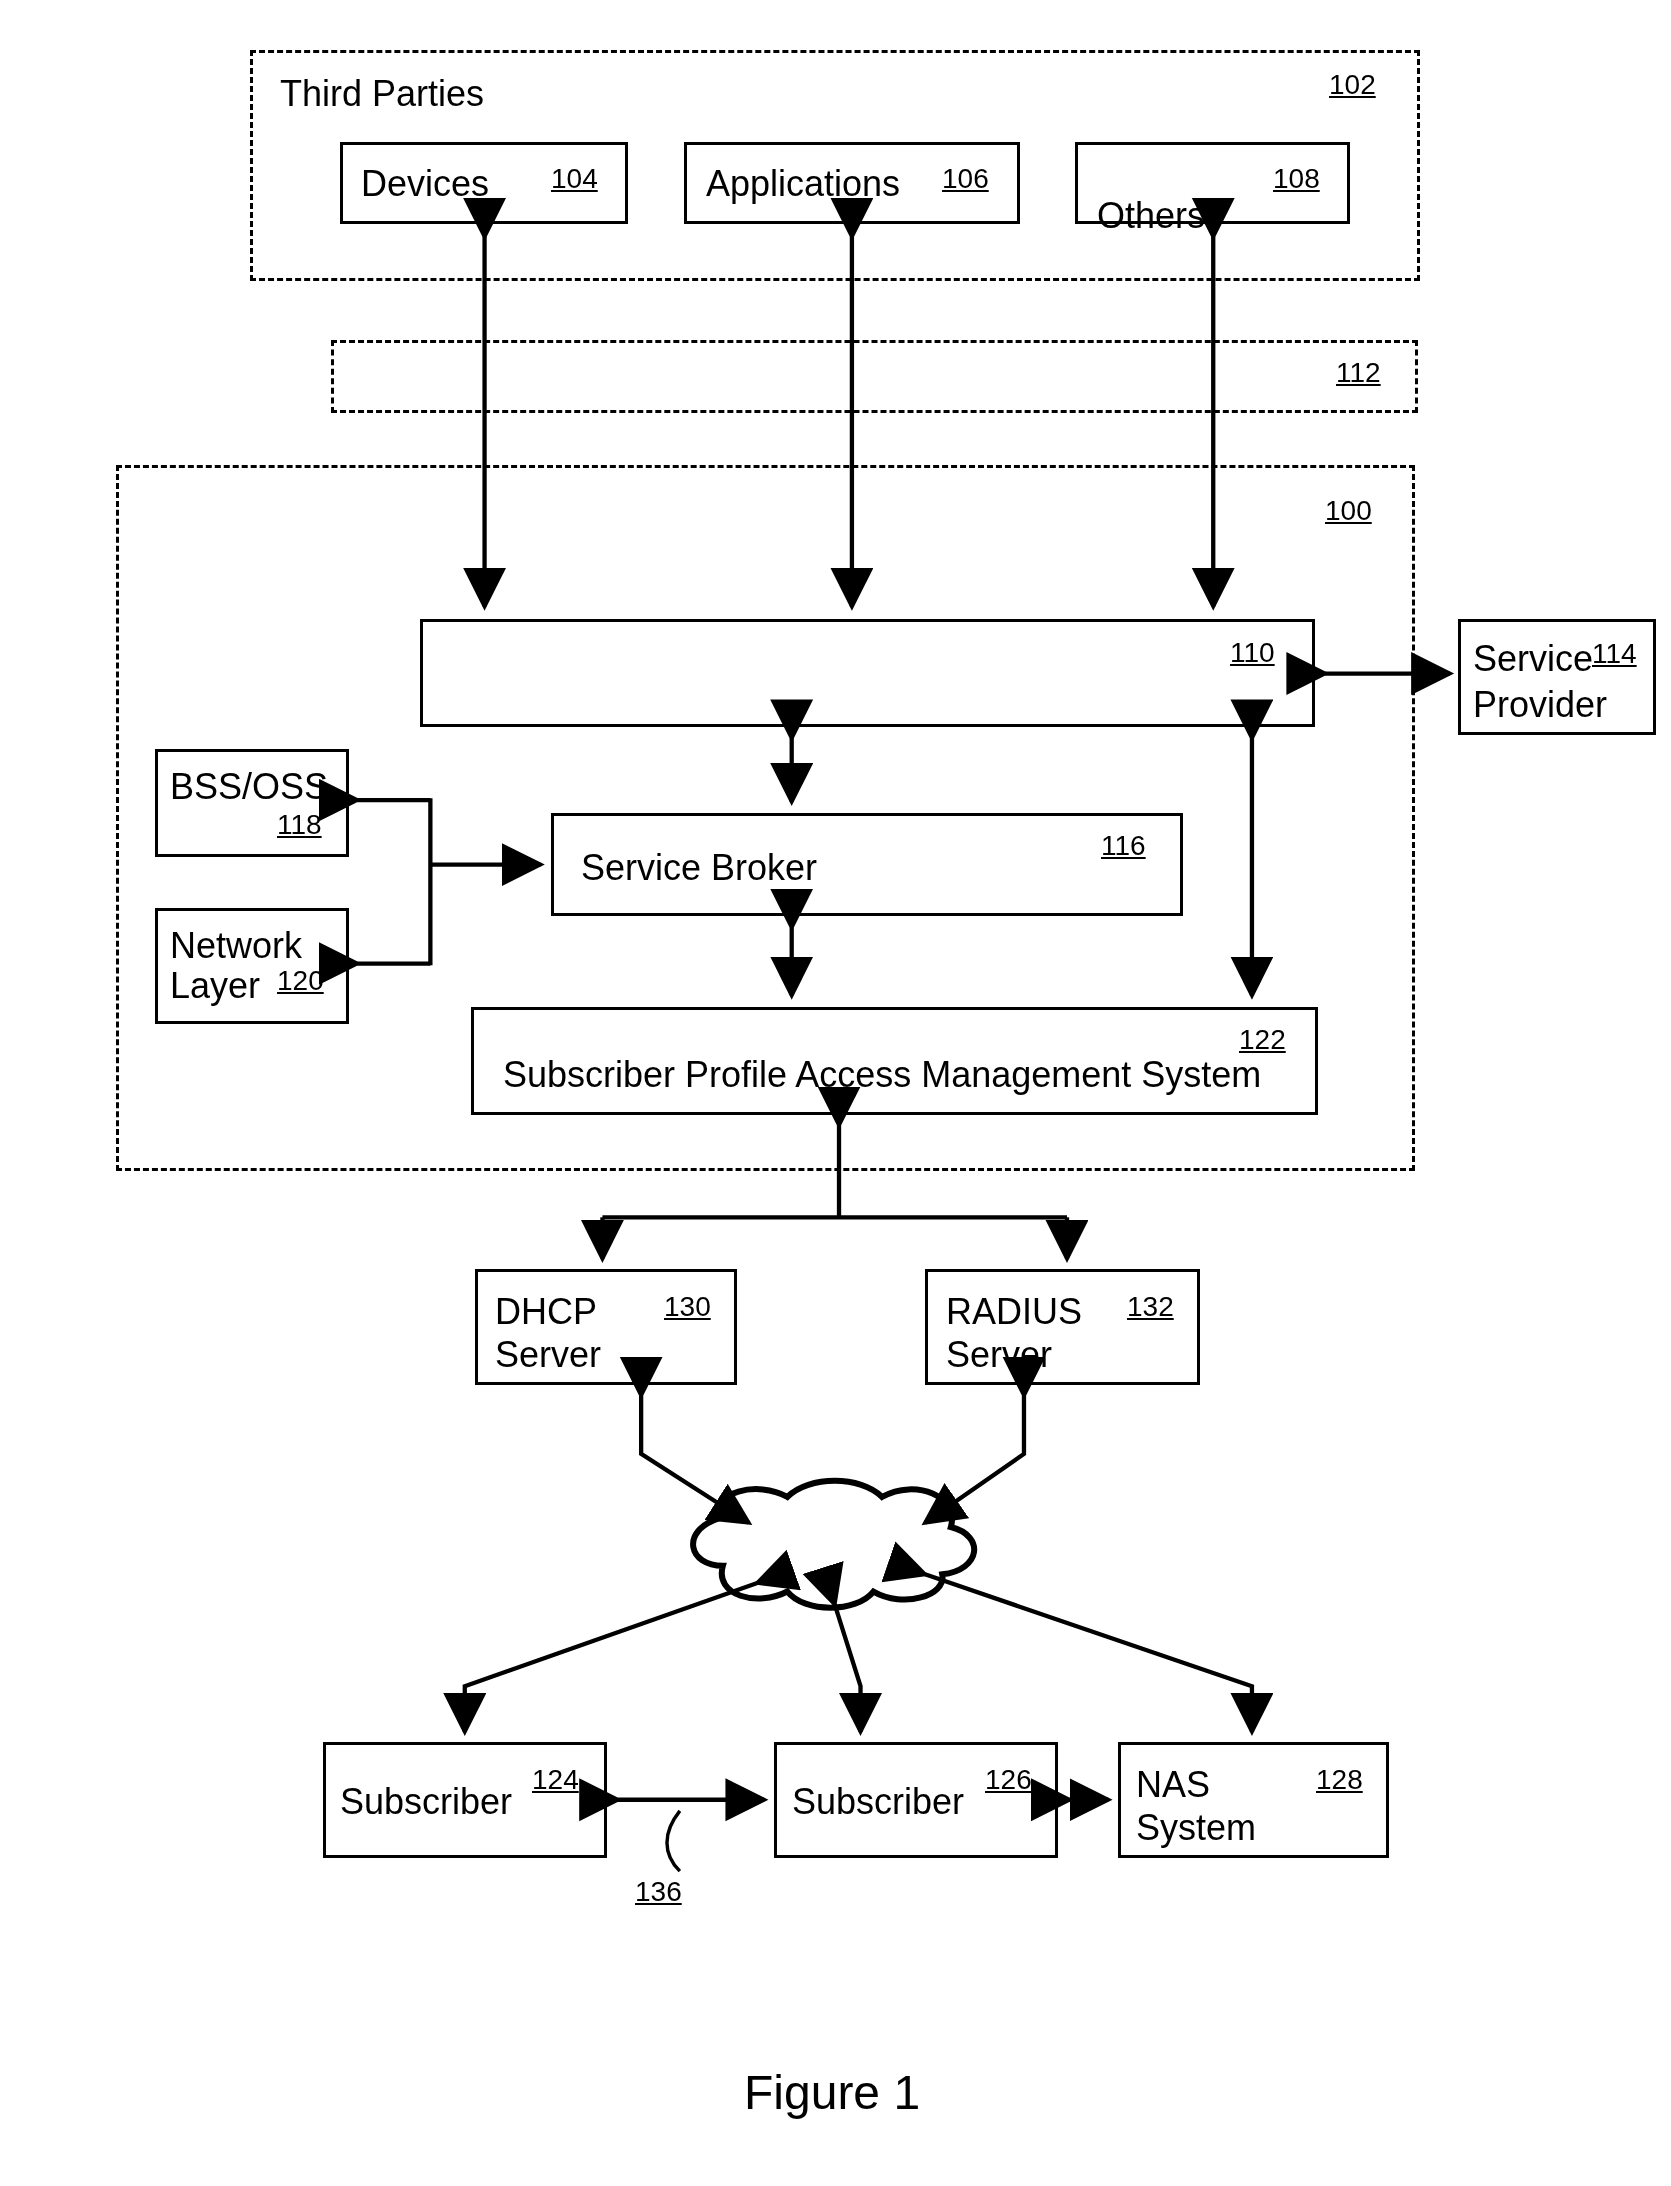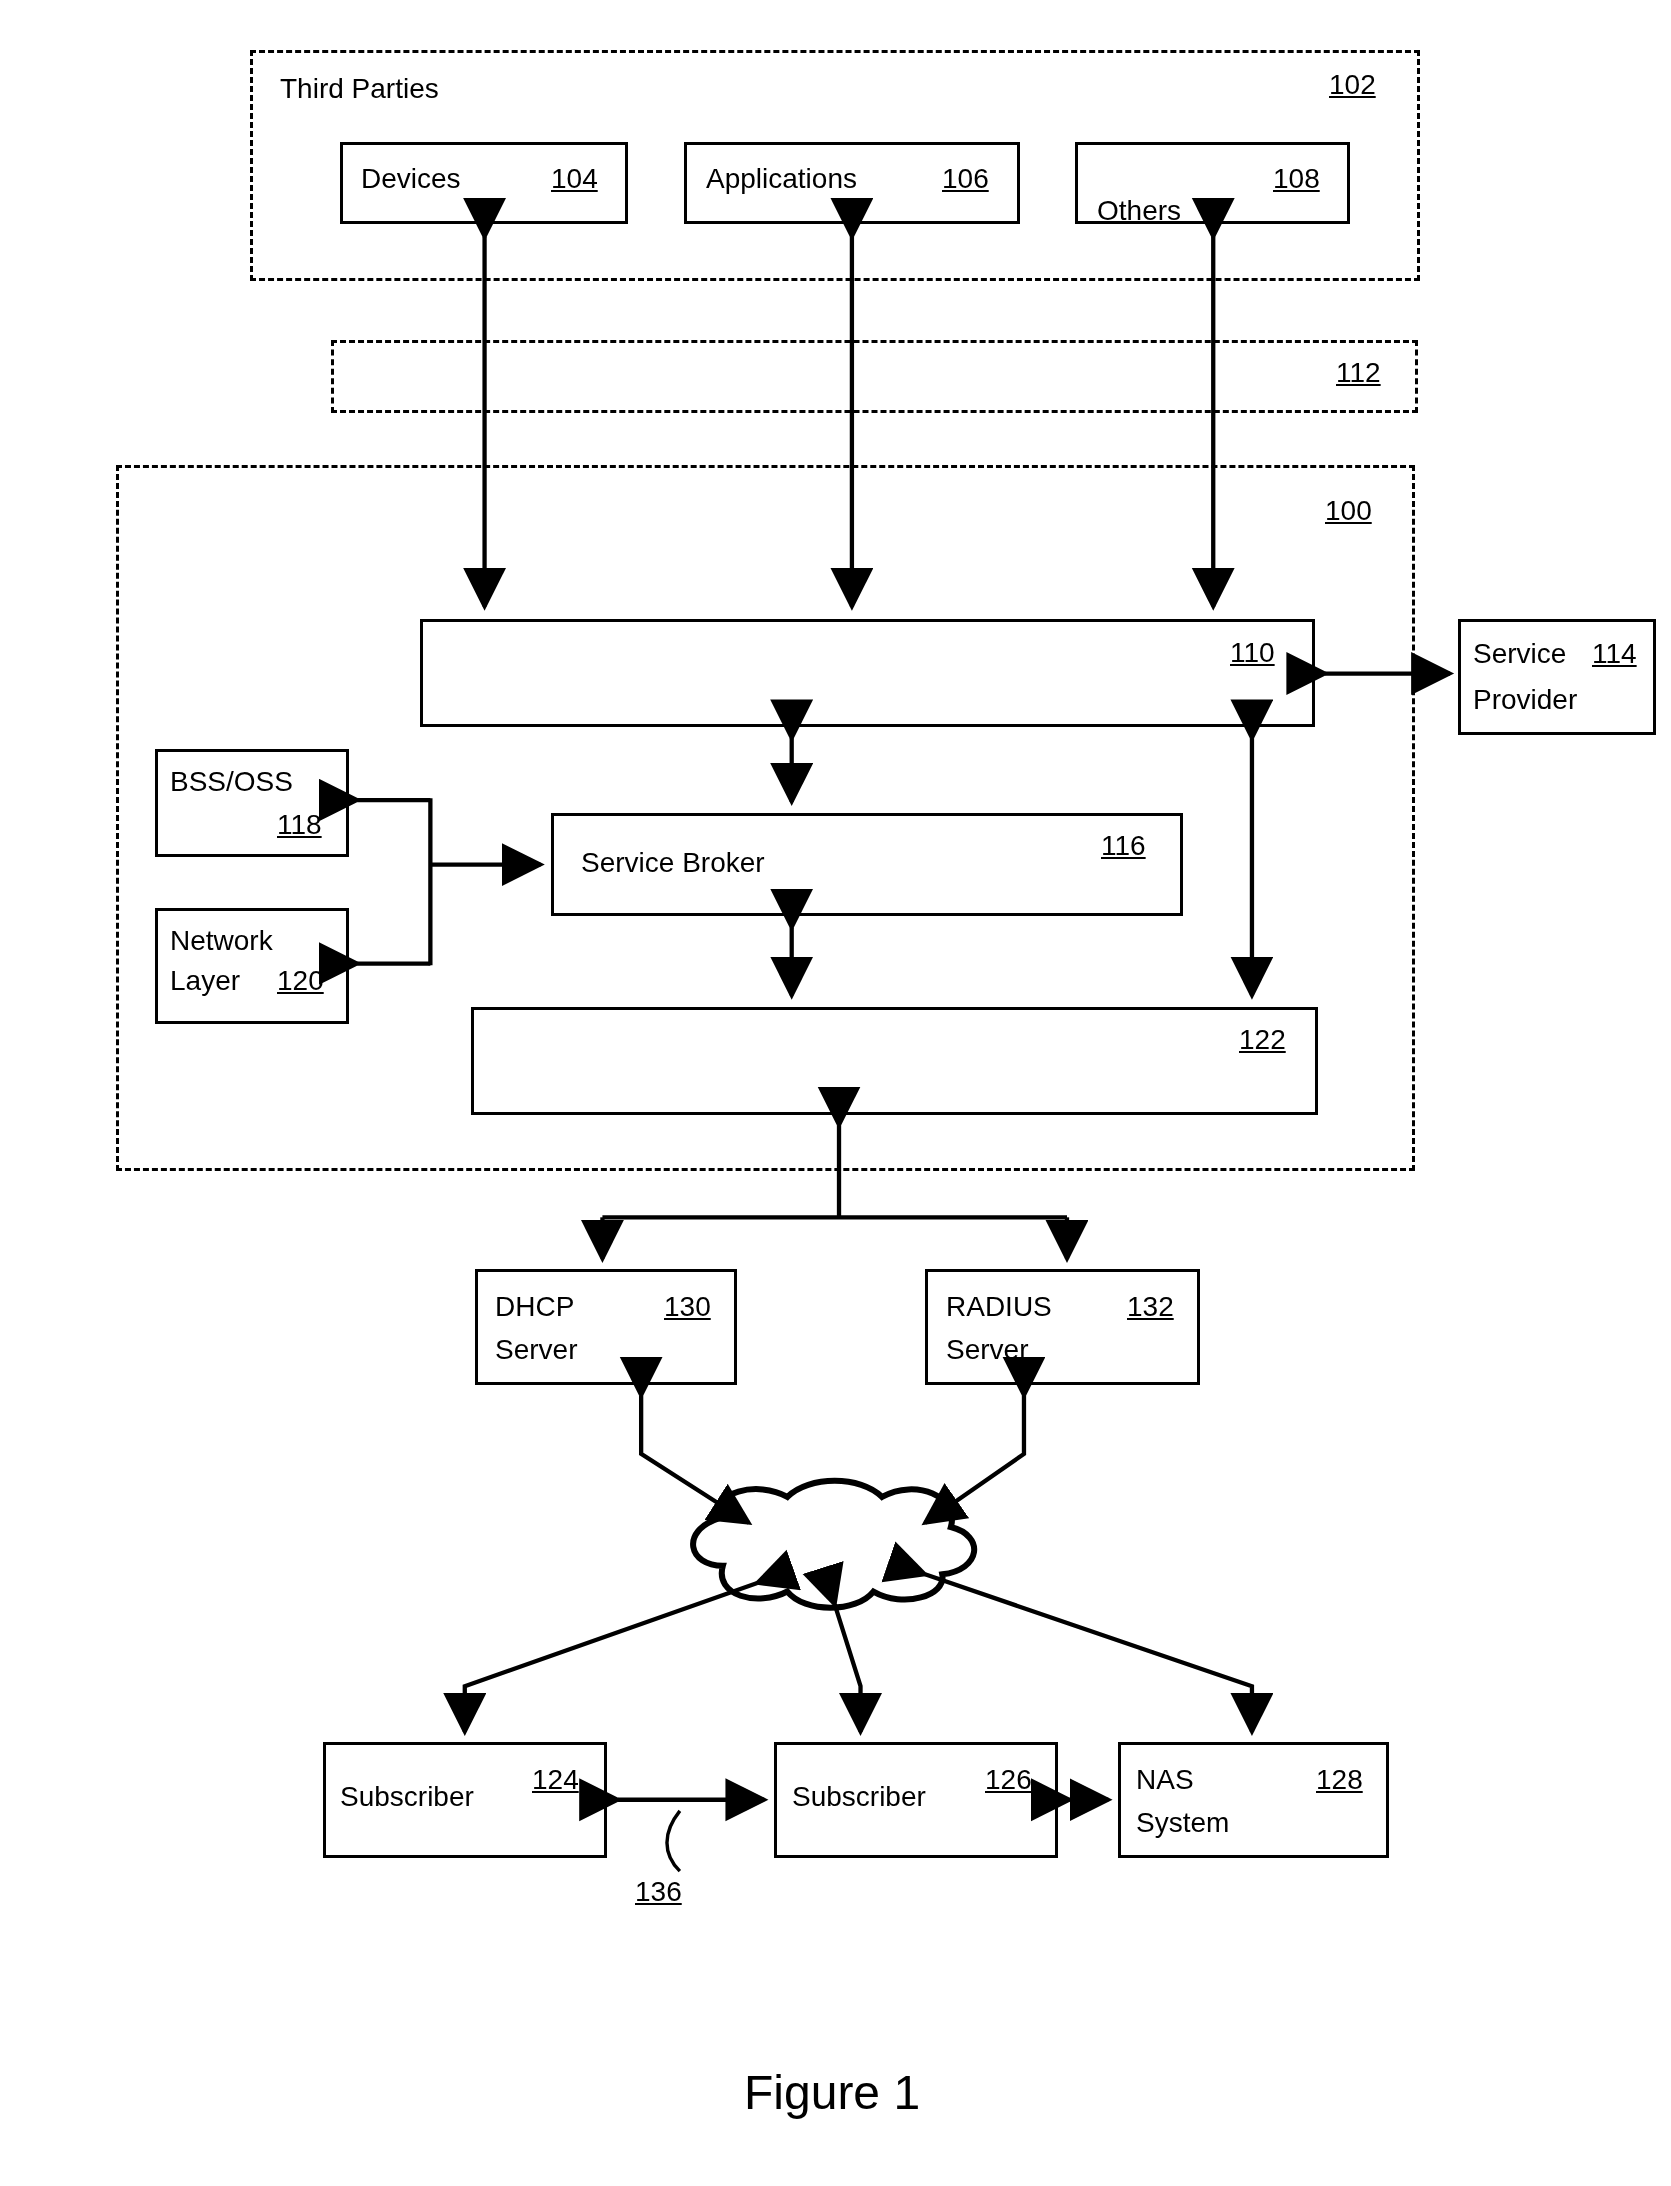--- a/index.html
+++ b/index.html
@@ -19,21 +19,21 @@
     background: #fff;
     box-sizing: border-box;
   }
   .dashed {
     position: absolute;
     border: 3.4px dashed #000;
     box-sizing: border-box;
   }
   .label {
     position: absolute;
-    font-size: 28px;
+    font-size: 36px;
     color: #000;
     white-space: nowrap;
   }
   .ref {
     position: absolute;
     font-size: 28px;
     text-decoration: underline;
     color: #000;
     white-space: nowrap;
   }
@@ -96,20 +96,21 @@
   <div class="box" style="left:155px; top:908px; width:194px; height:116px;"></div>
   <span class="label" style="left:170px; top:925px;">Network</span>
   <span class="label" style="left:170px; top:965px;">Layer</span>
   <span class="ref" style="left:277px; top:965px;">120</span>
 
   <div class="box" style="left:551px; top:813px; width:632px; height:103px;"></div>
   <span class="label" style="left:581px; top:847px;">Service Broker</span>
   <span class="ref" style="left:1101px; top:830px;">116</span>
 
   <div class="box" style="left:471px; top:1007px; width:847px; height:108px;"></div>
+  <span class="label" style="left:503px; top:1054px;">Subscriber Profile Access Management System</span>
   <span class="ref" style="left:1239px; top:1024px;">122</span>
 
   <div class="box" style="left:475px; top:1269px; width:262px; height:116px;"></div>
   <span class="label" style="left:495px; top:1291px;">DHCP</span>
   <span class="label" style="left:495px; top:1334px;">Server</span>
   <span class="ref" style="left:664px; top:1291px;">130</span>
 
   <div class="box" style="left:925px; top:1269px; width:275px; height:116px;"></div>
   <span class="label" style="left:946px; top:1291px;">RADIUS</span>
   <span class="label" style="left:946px; top:1334px;">Server</span>

